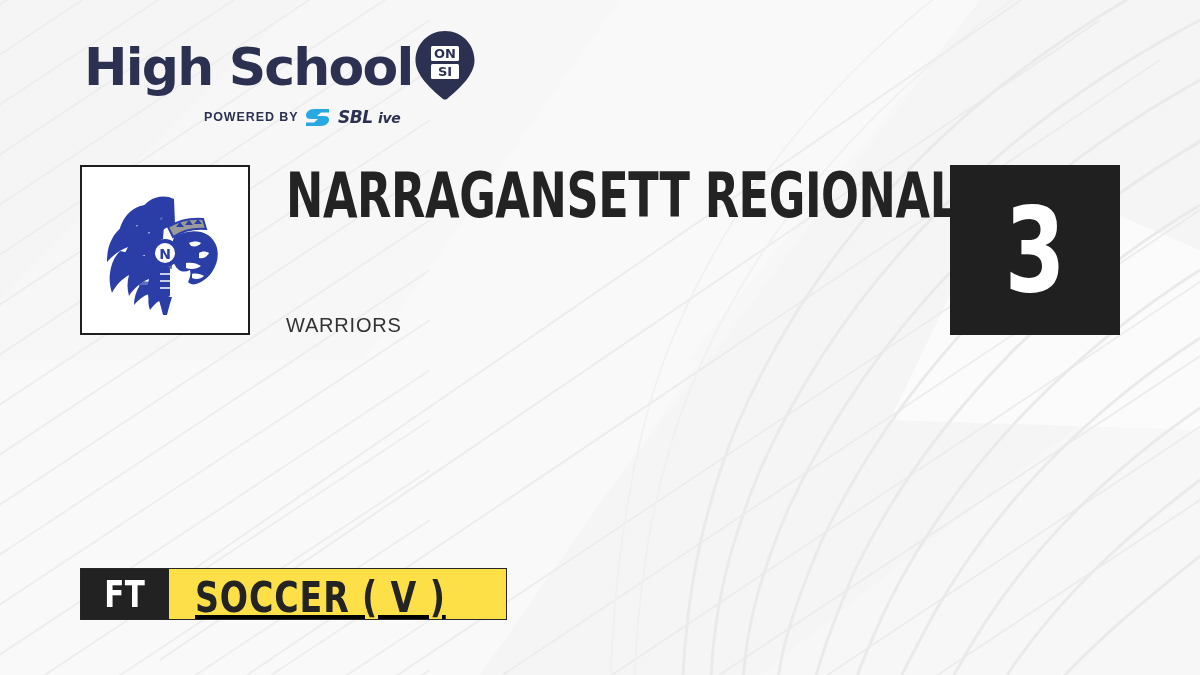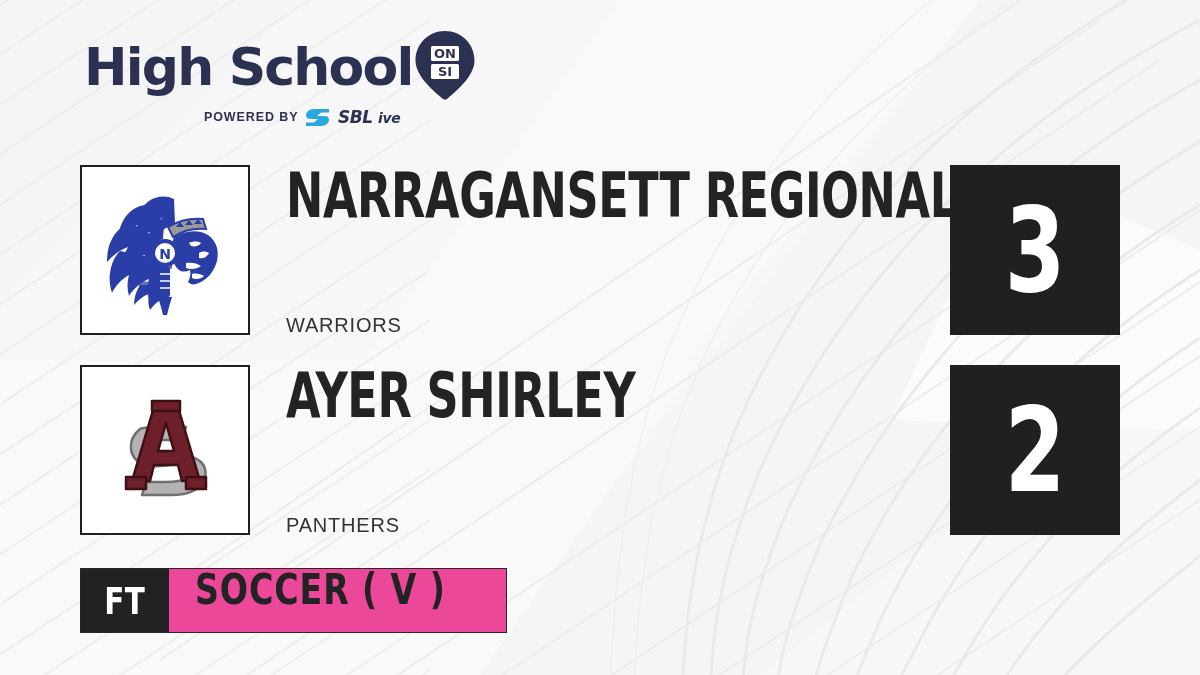--- a/index.html
+++ b/index.html
@@ -110,42 +110,43 @@
     font-size:118px;
     line-height:118px;
     color:#ffffff;
     transform:scaleX(0.82);
     transform-origin:center center;
   }
 
   
   .status-bar {
     position:absolute; left:80px; top:568px;
-    height:65px;
+    height:52px;
     display:flex; align-items:stretch;
     border:1.5px solid #272727;
-    background:#ec4899;
+    background:#fde047;
   }
   .status-period {
     width:88px;
     background:#222222;
     display:flex; align-items:center; justify-content:center;
   }
   .status-period-text {
     font-family:"DejaVu Sans Condensed","Liberation Sans Narrow","Liberation Sans", sans-serif;
     font-weight:bold;
     font-size:38px;
     line-height:38px;
     color:#ffffff;
     letter-spacing:0.5px;
     transform:scaleX(0.86);
   }
   .status-sport {
-    display:flex; align-items:flex-start;
+    display:flex; align-items:flex-end;
     padding:0 26px 0 26px;
+    text-decoration:underline;
   }
   .status-sport-text {
     font-family:"DejaVu Sans Condensed","Liberation Sans Narrow","Liberation Sans", sans-serif;
     font-weight:bold;
     font-size:42px;
     line-height:42px;
     letter-spacing:1px;
     color:#232323;
     white-space:nowrap;
     transform:scaleX(0.88);
@@ -310,49 +311,20 @@
     <div class="team-info">
       <div class="team-name">NARRAGANSETT REGIONAL</div>
       <div class="team-mascot">WARRIORS</div>
     </div>
 
     <div class="score-box">
       <span class="score-value">3</span>
     </div>
   </div>
 
-  <div class="team-row row-1">
-
-    <div class="logo-box">
-      <svg viewBox="0 0 138 138">
-
-        <path d="M44 48 C38 53 34 60 35 68 C36 77 43 83 52 85 C59 86 67 85 74 84
-                 C82 83 89 83 93 86 C96 89 95 94 91 97 C86 100 78 101 70 101
-                 L50 101 L46 114 L76 114 C88 114 99 111 105 104 C111 97 111 87 105 81
-                 C99 75 89 74 79 75 C71 76 63 77 57 76 C51 75 48 71 50 66
-                 C52 61 58 59 66 59 L86 59 L90 46 L62 46 C55 46 49 46 44 48 Z" fill="#b3b3b3" stroke="#6f6f6f" stroke-width="2.5" stroke-linejoin="round"></path>
-
-        <path d="M58 26 L82 26 L104 100 L86 100 L82 84 L58 84 L54 100 L36 100 Z
-                 M62 70 L78 70 L70 42 Z" fill="#6d1f2a" stroke="#3e1016" stroke-width="2.5" stroke-linejoin="round"></path>
-
-        <path d="M30 96 L50 96 L50 108 L30 108 Z" fill="#6d1f2a" stroke="#3e1016" stroke-width="2.5" stroke-linejoin="round"></path>
-        <path d="M90 96 L110 96 L110 108 L90 108 Z" fill="#6d1f2a" stroke="#3e1016" stroke-width="2.5" stroke-linejoin="round"></path>
-        <path d="M56 20 L84 20 L84 30 L56 30 Z" fill="#6d1f2a" stroke="#3e1016" stroke-width="2.5" stroke-linejoin="round"></path>
-      </svg>
-    </div>
-
-    <div class="team-info">
-      <div class="team-name">AYER SHIRLEY</div>
-      <div class="team-mascot">PANTHERS</div>
-    </div>
-
-    <div class="score-box">
-      <span class="score-value">2</span>
-    </div>
-  </div>
 
   <div class="status-bar">
     <div class="status-period">
       <span class="status-period-text">FT</span>
     </div>
     <div class="status-sport">
       <span class="status-sport-text">SOCCER ( V )</span>
     </div>
   </div>
 

